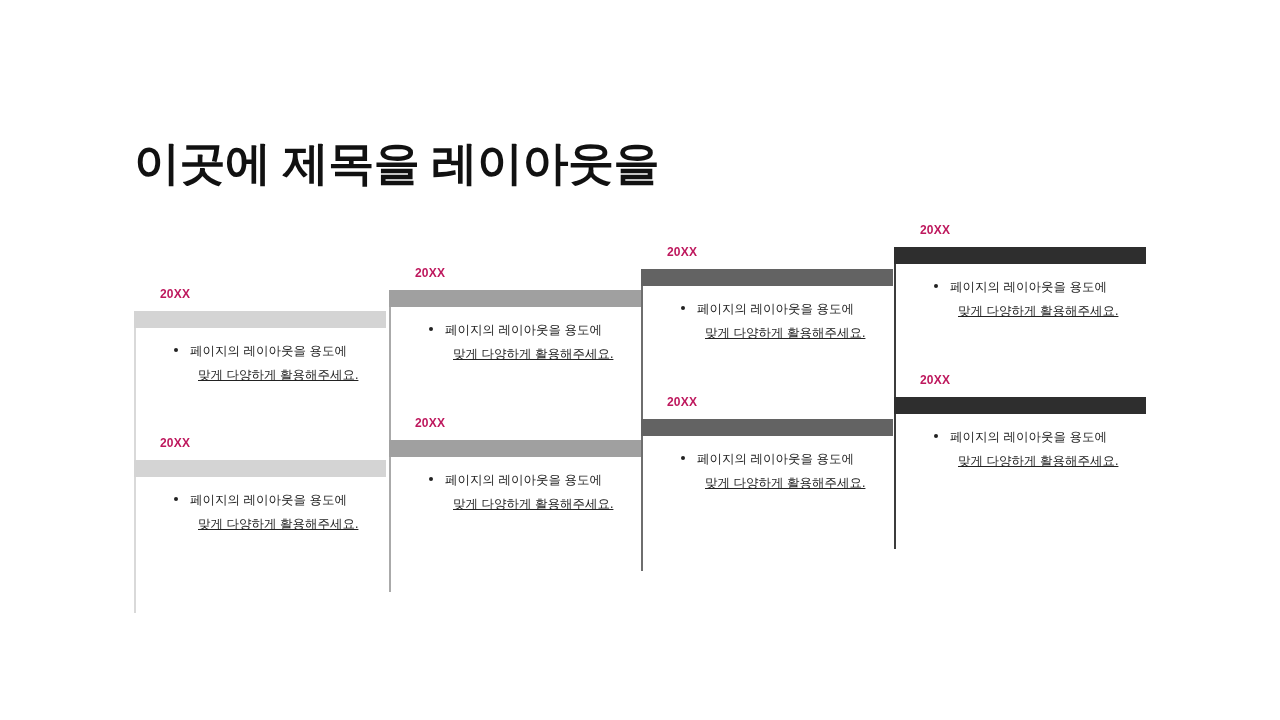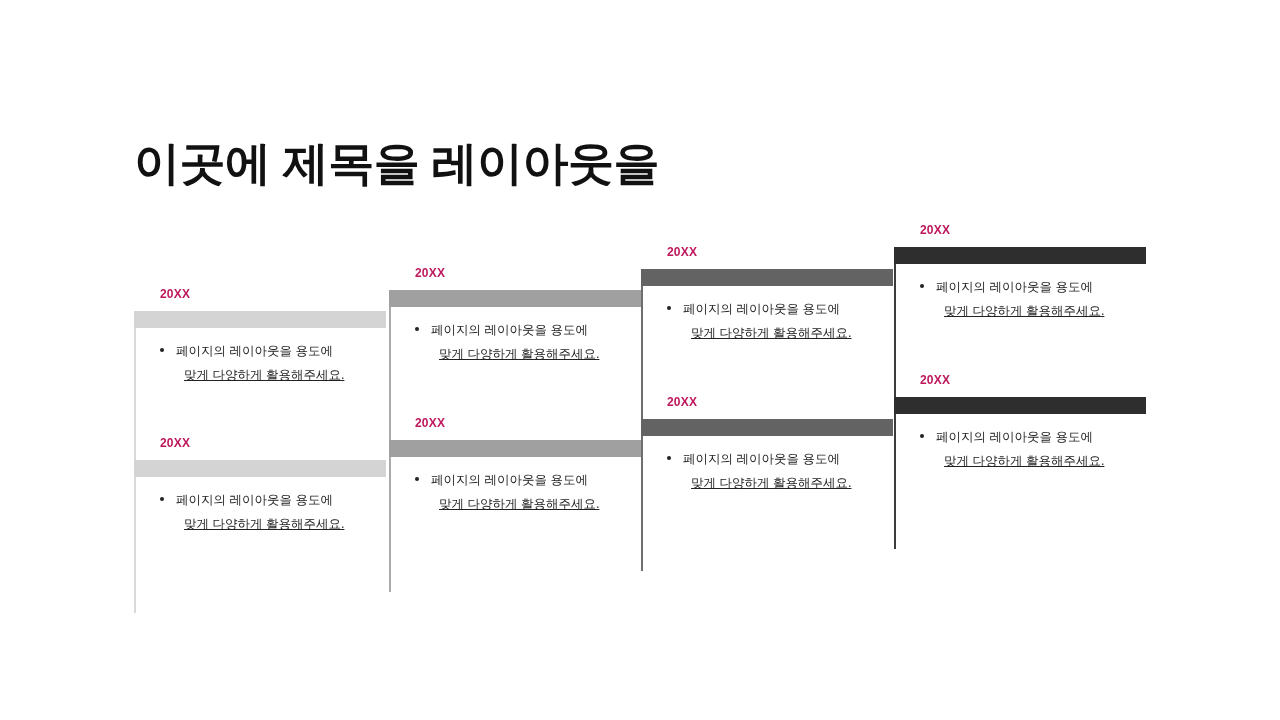--- a/index.html
+++ b/index.html
@@ -54,21 +54,21 @@
     height: 17px;
   }
   .card-line {
     position: absolute;
     left: 0px;
     top: 28px;
     width: 2px;
   }
   .card-body {
     position: absolute;
-    left: 26px;
+    left: 40px;
     top: 56px;
     width: 216px;
   }
   .bullet-row {
     position: relative;
     padding-left: 16px;
     font-size: 12.5px;
     line-height: 1.95;
     color: #222222;
     word-break: keep-all;

